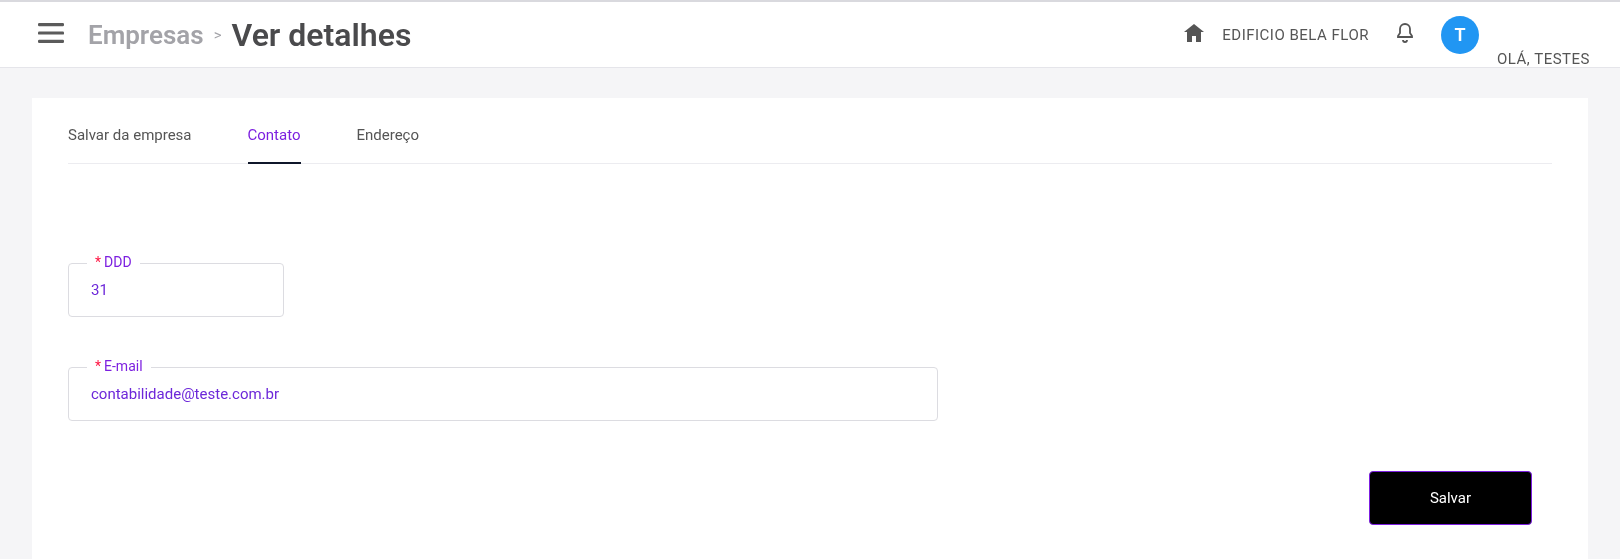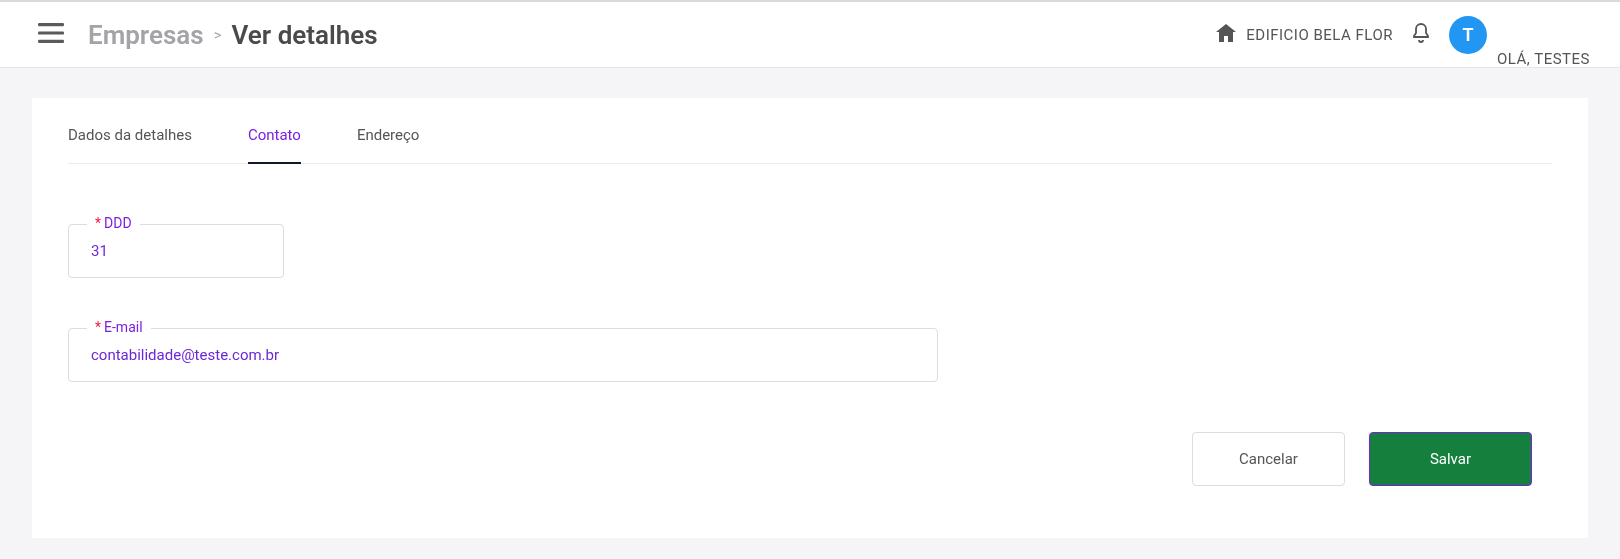--- a/index.html
+++ b/index.html
@@ -32,31 +32,31 @@
       font-size: 26px;
       font-weight: 600;
       color: #a3a3a8;
     }
     .crumb-sep {
       font-size: 15px;
       color: #a3a3a8;
       margin: 0 10px;
     }
     .crumb-current {
-      font-size: 26px;
+      font-size: 32px;
       font-weight: 600;
       color: #4a4a4c;
     }
     .header-spacer {
       flex: 1;
     }
     .header-right {
       display: flex;
       align-items: center;
-      gap: 10px;
+      gap: 18px;
     }
     .home-icon {
       color: #555;
     }
     .building-label {
       font-size: 15px;
       letter-spacing: 0.5px;
       color: #555;
     }
     .bell-icon {
@@ -117,21 +117,21 @@
       margin-bottom: 50px;
     }
     .field {
       position: relative;
       border: 1px solid #dcdce1;
       border-radius: 4px;
       height: 54px;
       display: flex;
       align-items: center;
     }
-    .field.ddd { width: 216px; }
+    .field.ddd { width: 216px; margin-top: 39px; }
     .field.phone { flex: 1; }
     .field.email { width: 100%; justify-content: center; }
     .field input {
       border: none;
       outline: none;
       width: 100%;
       height: 100%;
       padding: 0 22px;
       font-size: 15px;
       color: #6d28d9;
@@ -165,21 +165,21 @@
       display: flex;
       align-items: center;
       justify-content: center;
     }
     .btn-secondary {
       background: #fff;
       border: 1px solid #dcdce1;
       color: #555;
     }
     .btn-primary {
-      background: #15803d;
+      background: #000000;
       border: 1px solid #7c1fe0;
       color: #fff;
       padding: 2px 60px;
     }
   </style>
 </head>
 <body>
 
 <div class="header">
   <span class="menu-btn">
@@ -207,38 +207,37 @@
         </svg>
     </span>
     <span class="avatar">T</span>
     <span class="greeting">OLÁ, TESTES</span>
   </div>
 </div>
 
 <div class="card-wrap">
   <div class="card">
     <div class="tabs">
-      <div class="tab">Dados da detalhes</div>
+      <div class="tab">Salvar da empresa</div>
       <div class="tab active">Contato</div>
       <div class="tab">Endereço</div>
     </div>
 
     <div class="form-rows">
       <div class="row">
         <div class="field ddd">
           <span class="float-label"><span class="req">*</span><span>DDD</span></span>
           <input type="text" value="31" style="">
         </div>
       </div>
       <div class="row">
         <div class="field email">
           <span class="float-label"><span class="req">*</span><span>E-mail</span></span>
           <input type="text" value="contabilidade@teste.com.br" style="">
         </div>
       </div>
     </div>
 
     <div class="actions">
-      <div class="btn btn-secondary">Cancelar</div>
       <div class="btn btn-primary">Salvar</div>
     </div>
   </div>
 </div>
 
 </body></html>

